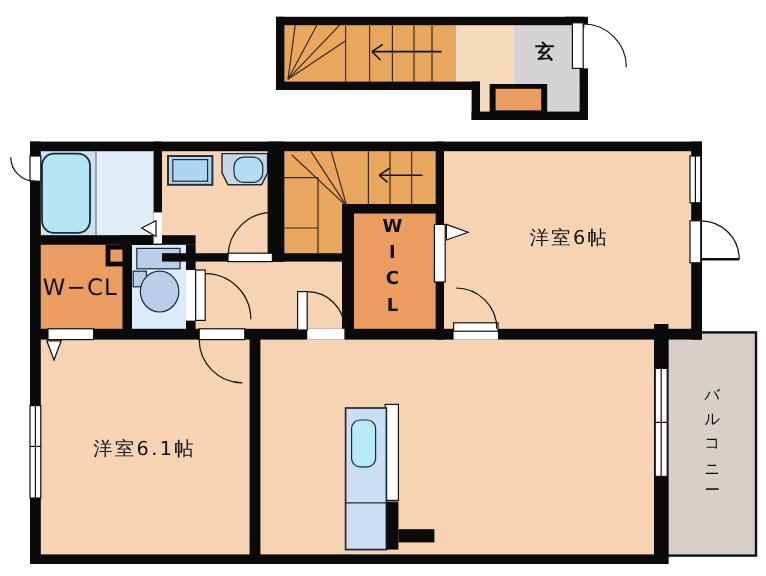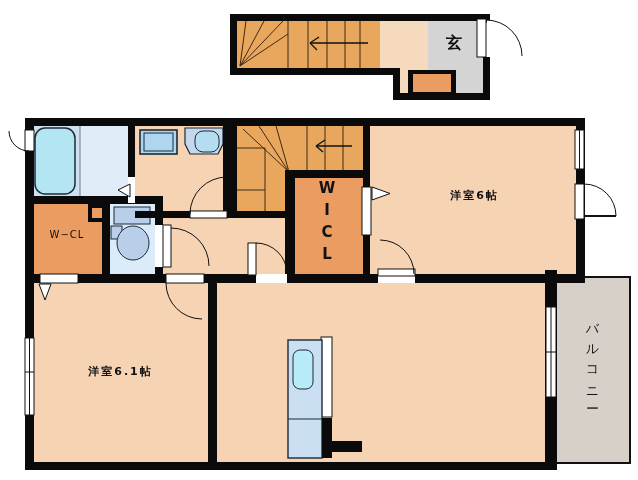--- a/index.html
+++ b/index.html
@@ -1,22 +1,22 @@
 <!DOCTYPE html>
 <html><head>
 <meta charset="utf-8">
 <style>
   html,body{margin:0;padding:0;background:#fff;}
   #canvas{position:relative;width:638px;height:480px;background:#ffffff;overflow:hidden;
           font-family:"DejaVu Sans",sans-serif;}
   #plan-svg{position:absolute;left:0;top:0;}
   .lbl{position:absolute;color:#111;white-space:nowrap;}
-  .lbl-room{font-size:11px;letter-spacing:2px;font-weight:700;text-align:center;}
+  .lbl-room{font-size:16px;letter-spacing:2px;font-weight:400;text-align:center;}
   .lbl-genkan{font-size:16px;font-weight:600;}
-  .lbl-wcl{font-size:10px;letter-spacing:1px;font-weight:500;}
+  .lbl-wcl{font-size:19px;letter-spacing:1px;font-weight:500;}
   .lbl-wicl{display:flex;flex-direction:column;align-items:center;
             font-size:15px;font-weight:600;line-height:22px;}
   .lbl-balcony{writing-mode:vertical-rl;font-size:13px;letter-spacing:7px;font-weight:500;}
 </style>
 </head>
 <body>
 
 <div id="canvas">
 
 <svg id="plan-svg" width="638" height="480" viewBox="0 0 638 480">

